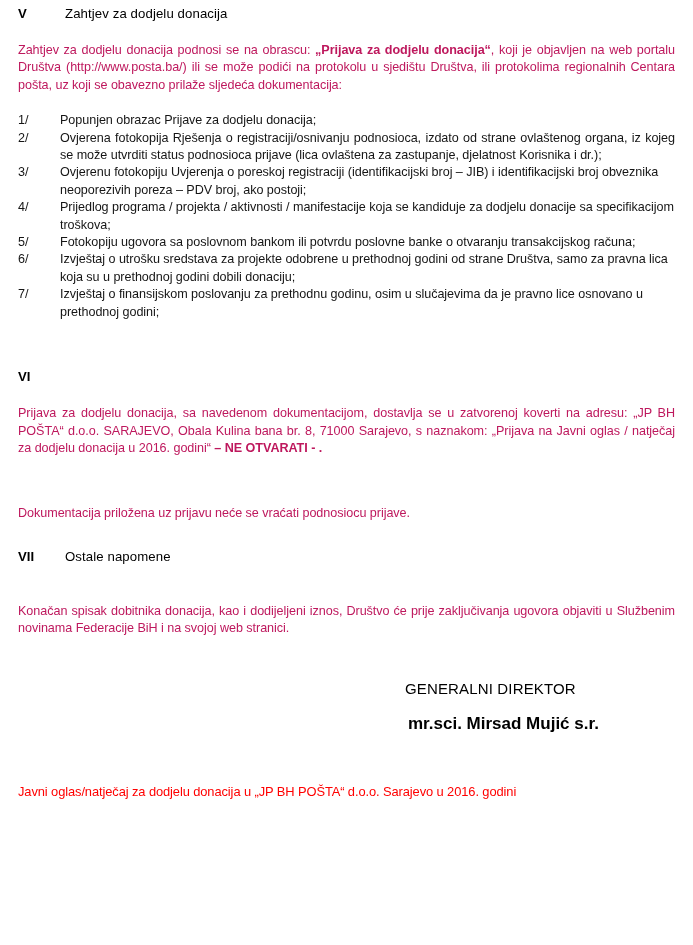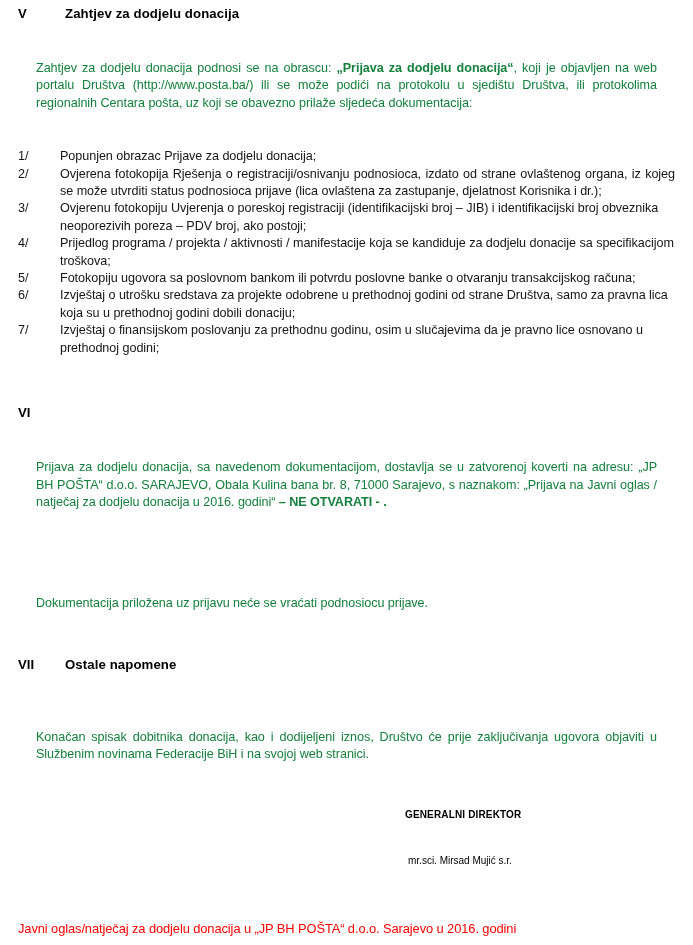--- a/index.html
+++ b/index.html
@@ -33,31 +33,31 @@
     font-size: 13.2px;
     line-height: 16px;
     color: #000;
   }
   .heading .numeral {
     width: 47px;
     flex: 0 0 47px;
     font-weight: bold;
   }
   .heading .htext {
-    font-weight: bold;
+    font-weight: normal;
     letter-spacing: 0.1px;
   }
 
   
   p.body-par {
-    margin: 18px;
+    margin: 0;
     font-size: 12.6px;
     line-height: 17.4px;
     text-align: justify;
-    color: #15803d;
+    color: #be185d;
     letter-spacing: -0.05px;
   }
   p.body-par.nojust { text-align: left; }
 
   .b { font-weight: bold; }
 
   
   ul.doclist {
     list-style: none;
     margin: 0;
@@ -86,35 +86,34 @@
   .sp-20 { height: 20px; }
   .sp-22 { height: 22px; }
   .sp-26 { height: 26px; }
 
   
   .signature-block {
     margin-top: 42px;
     padding-left: 387px;
   }
   .sig-line {
-    font-size: 10px;
-    font-weight: bold;
+    font-size: 15px;
+    font-weight: normal;
     line-height: 17px;
     color: #000;
     letter-spacing: 0.15px;
     white-space: nowrap;
   }
   .sig-name {
-    font-size: 10px;
-    font-weight: normal;
+    font-size: 17px;
+    font-weight: bold;
     line-height: 17px;
     color: #000;
     padding-left: 3px;
     white-space: nowrap;
-    margin-top: 11px;
   }
 
   
   .red-notice {
     margin-top: 50px;
   }
   .red-notice p {
     margin: 0;
     font-size: 12.9px;
     line-height: 19.2px;

